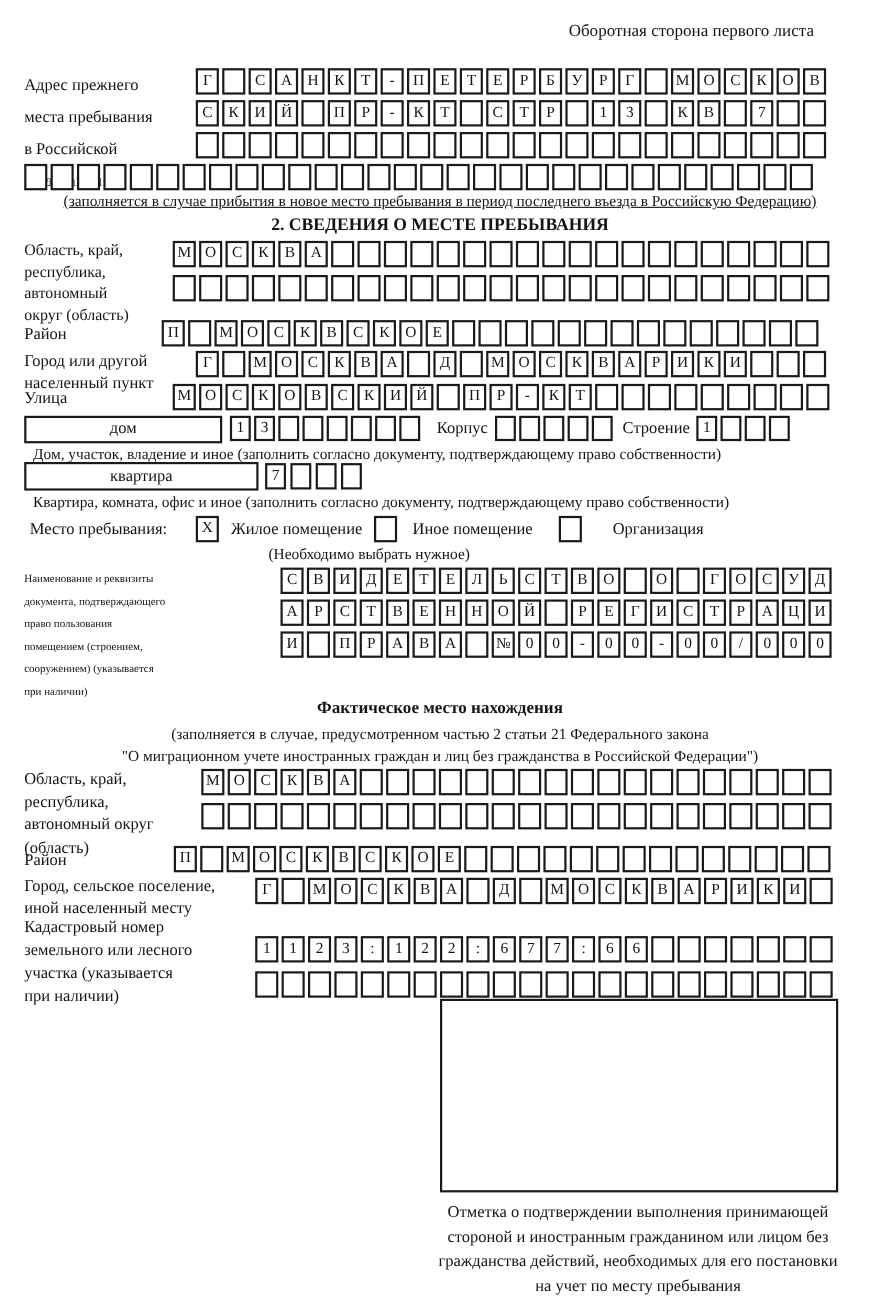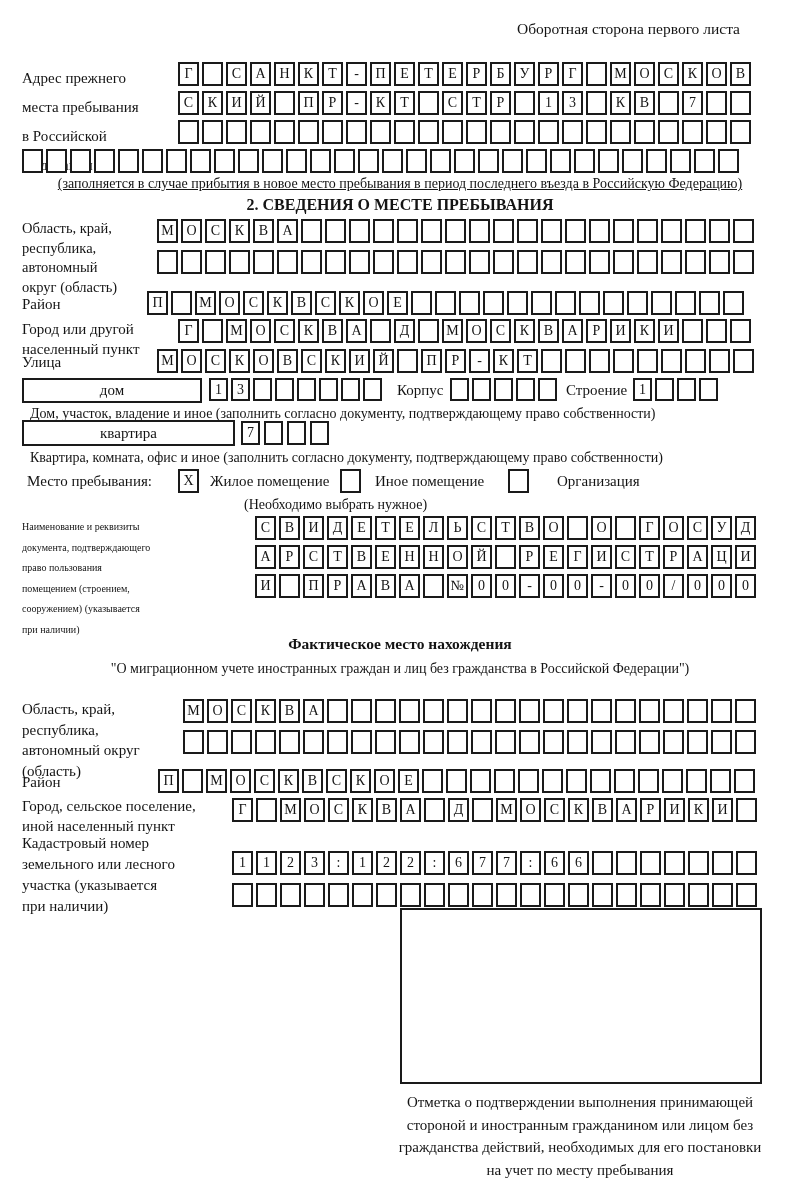--- a/index.html
+++ b/index.html
@@ -427,20 +427,21 @@
       <span class="cell">0</span>
       <span class="cell">0</span>
       <span class="cell">/</span>
       <span class="cell">0</span>
       <span class="cell">0</span>
       <span class="cell">0</span>
     </div>
 
   <div class="abs center" style="top:635px;left:0;font-weight:bold;font-size:15.5px;">Фактическое место нахождения</div>
   <div class="abs center lines" style="top:659px;left:0;font-size:14px;line-height:20px;">
+      <div>(заполняется в случае, предусмотренном частью 2 статьи 21 Федерального закона</div>
       <div>"О миграционном учете иностранных граждан и лиц без гражданства в Российской Федерации")</div>
     </div>
 
   <div class="abs lbl lines" style="top:699px;left:22px;line-height:20.5px;">
       <div>Область, край,</div>
       <div>республика,</div>
       <div>автономный округ</div>
       <div>(область)</div>
     </div>
   <div class="cellrow" style="top:699px;left:183px;">
@@ -520,21 +521,21 @@
       <span class="cell"></span>
       <span class="cell"></span>
       <span class="cell"></span>
       <span class="cell"></span>
       <span class="cell"></span>
       <span class="cell"></span>
     </div>
 
   <div class="abs lbl lines" style="top:796px;left:22px;line-height:20px;">
       <div>Город, сельское поселение,</div>
-      <div>иной населенный пункт</div>
+      <div>иной населенный месту</div>
     </div>
   <div class="cellrow" style="top:798px;left:232px;">
       <span class="cell">Г</span>
       <span class="cell"></span>
       <span class="cell">М</span>
       <span class="cell">О</span>
       <span class="cell">С</span>
       <span class="cell">К</span>
       <span class="cell">В</span>
       <span class="cell">А</span>

